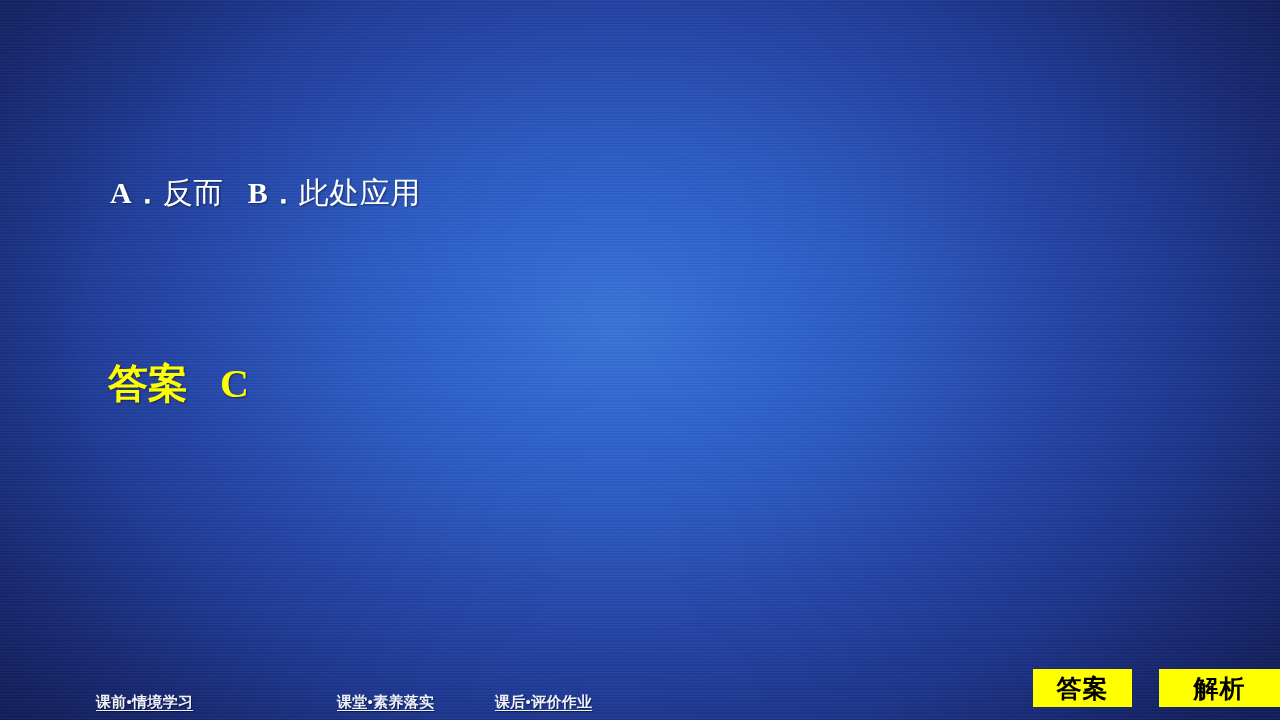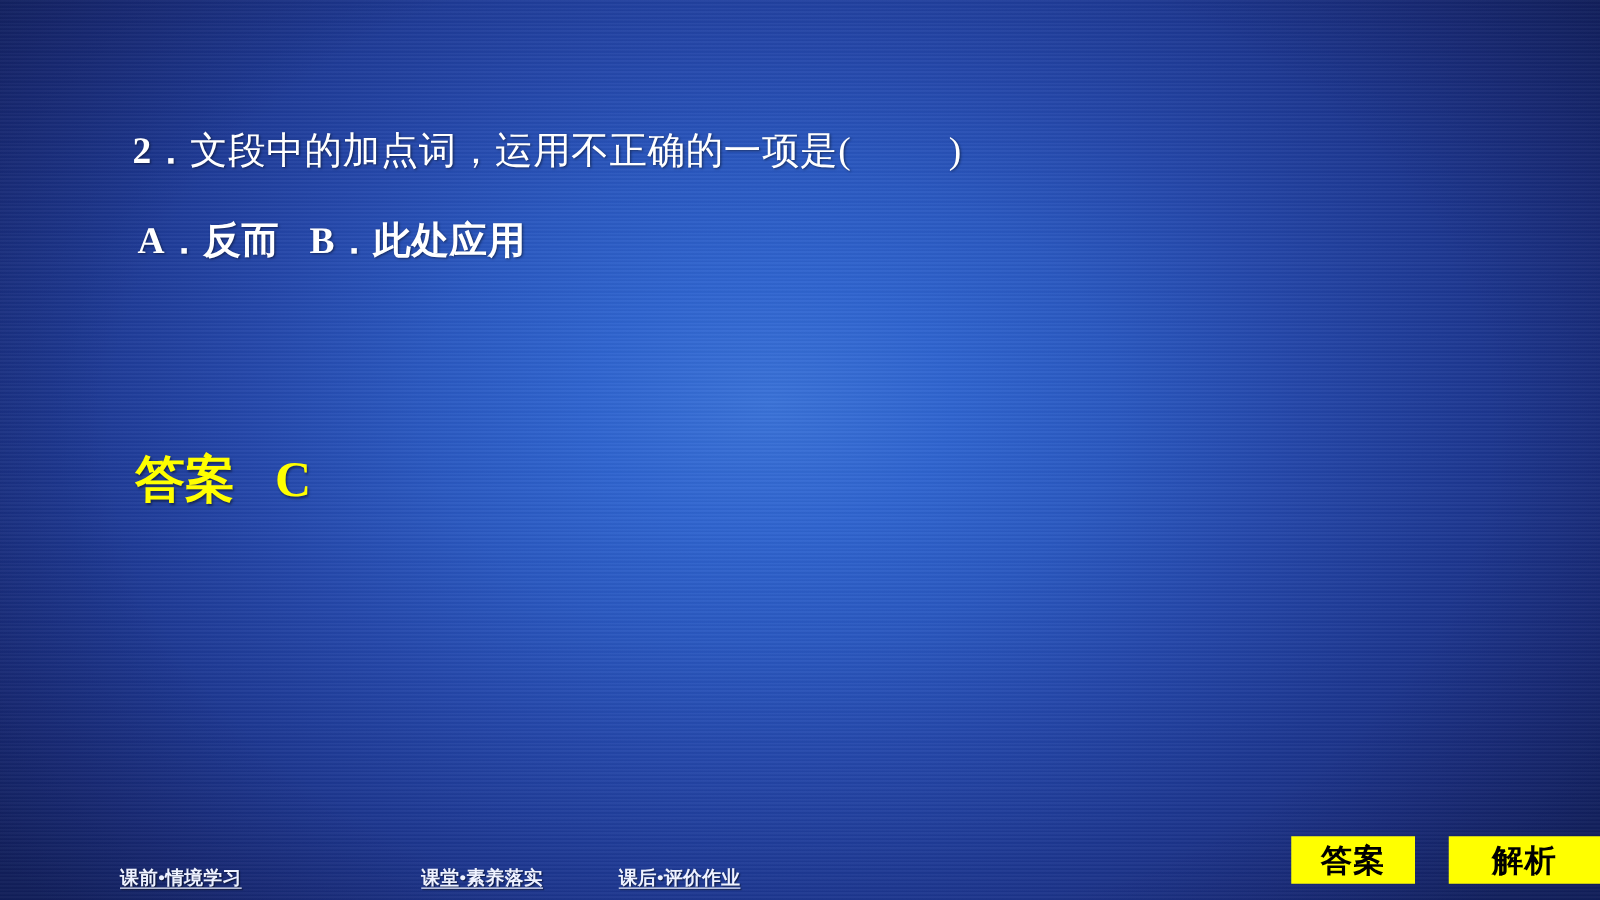--- a/index.html
+++ b/index.html
@@ -50,21 +50,21 @@
     white-space:pre;
     letter-spacing:0.5px;
     text-shadow:1px 1px 2px rgba(0,0,0,0.45);
   }
   .q-stem  { left:106px; top:106px; font-weight:bold; }
   .q-stem .stem-text { font-weight:normal; }
   .opt-row { left:110px; }
   .opt-a { top:178px; }
   .opt-c { top:246px; }
   .opt-label { font-weight:bold; font-family:"Liberation Serif", serif; }
-  .opt-text  { font-weight:bold; }
+  .opt-text  { font-weight:normal; }
 
   
   .ans-row {
     position:absolute; left:108px; top:364px;
     color:#ffff00;
     font-size:40px; line-height:1.0;
     white-space:pre;
     text-shadow:1px 1px 2px rgba(0,0,0,0.45);
   }
   .ans-label { font-weight:bold; }
@@ -124,21 +124,20 @@
 </style>
 </head>
 <body>
 
 <div id="slide">
   <div id="texture"></div>
   <div id="vign"></div>
 
   <div class="content">
 
-    <div class="q-line q-stem"><span>2</span><span>．</span><span class="stem-text">文段中的加点词，运用不正确的一项是(</span><span style="display:inline-block;width:78px"></span><span class="stem-text">)</span></div>
 
     <div class="q-line opt-row opt-a"><span class="opt-label">A</span><span class="opt-label">．</span><span class="opt-text">反而</span><span style="display:inline-block;width:24px"></span><span class="opt-label">B</span><span class="opt-label">．</span><span class="opt-text">此处应用</span></div>
 
 
     <div class="ans-row"><span class="ans-label">答案</span><span style="display:inline-block;width:32px"></span><span class="ans-value">C</span></div>
 
 
     <div class="footer-nav">
       <span class="nav-item nav-1">课前•情境学习</span>
       <span class="nav-item nav-2">课堂•素养落实</span>

